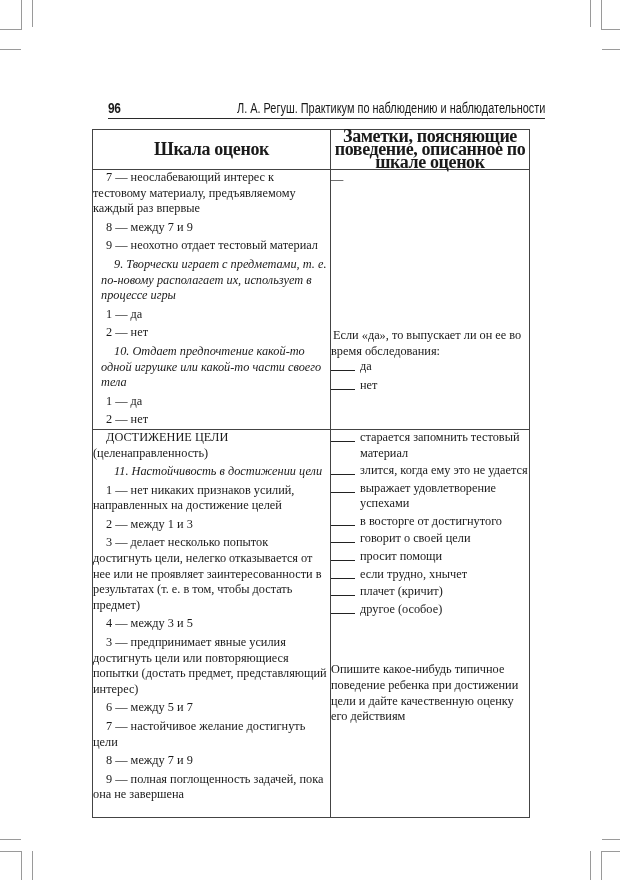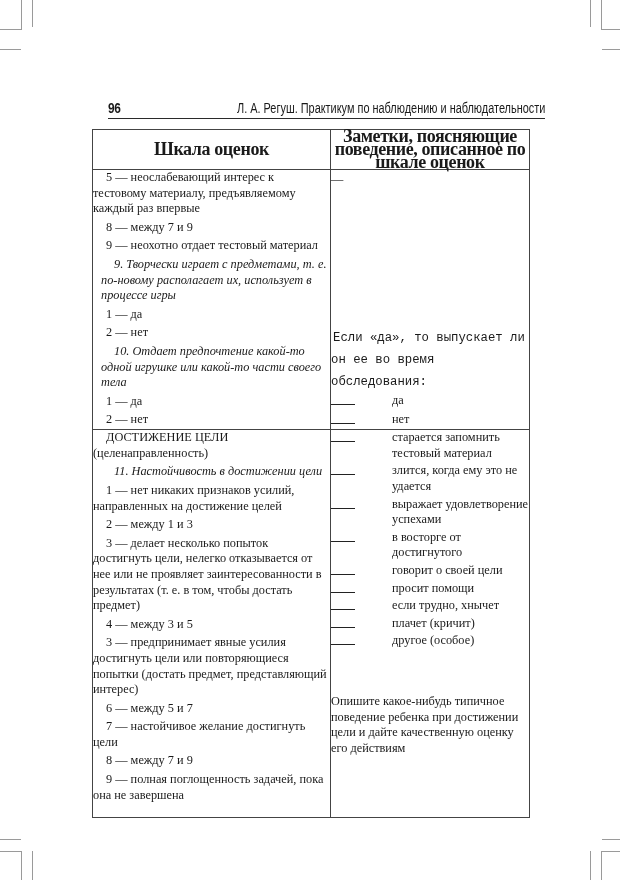--- a/index.html
+++ b/index.html
@@ -12,21 +12,21 @@
   table.t td, table.t th { border: 1.3px solid #444; vertical-align: top; padding: 0; }
   table.t th { font-weight: bold; font-size: 18px; line-height: 13px; text-align: center; vertical-align: middle; letter-spacing: -0.4px; }
   th.c1 { width: 237px; height: 31px; }
   th.c2 { padding: 2px 4px; }
   td.l { padding: 1px 4px 0 1px; }
   td.r { padding: 2px 4px 0 1px; }
   .p { margin: 0 0 3px 0; }
   .ind { text-indent: 13px; }
   .it { font-style: italic; margin-left: 8px; }
   .blank-line { display: inline-block; width: 24px; border-bottom: 1px solid #222; margin-right: 5px; height: 11px; vertical-align: baseline; }
-  .chk { display: flex; margin-bottom: 2px; gap: 32px; }
+  .chk { display: flex; margin-bottom: 2px; }
   .chk .blank-line { flex: 0 0 24px; height: 11px; }
   .chk .txt { flex: 1; }
 </style>
 </head>
 <body>
 
 <div class="crop" style="left:21px;top:0;width:1px;height:30px;"></div>
 <div class="crop" style="left:0;top:29px;width:21px;height:1px;"></div>
 <div class="crop" style="left:32px;top:0;width:1px;height:27px;"></div>
 <div class="crop" style="left:0;top:49px;width:21px;height:1px;"></div>
@@ -51,33 +51,33 @@
 <table class="t">
   <thead>
     <tr>
       <th class="c1">Шкала оценок</th>
       <th class="c2">Заметки, поясняющие поведение, описанное по шкале оценок</th>
     </tr>
   </thead>
   <tbody>
     <tr>
       <td class="l">
-        <div class="p ind">5 — неослабевающий интерес к тестовому материалу, предъявляемому каждый раз впервые</div>
+        <div class="p ind">7 — неослабевающий интерес к тестовому материалу, предъявляемому каждый раз впервые</div>
         <div class="p ind">8 — между 7 и 9</div>
         <div class="p ind">9 — неохотно отдает тестовый материал</div>
         <div class="p ind it">9. Творчески играет с предметами, т. е. по-новому располагает их, использует в процессе игры</div>
         <div class="p ind">1 — да</div>
         <div class="p ind">2 — нет</div>
         <div class="p ind it">10. Отдает предпочтение какой-то одной игрушке или какой-то части своего тела</div>
         <div class="p ind">1 — да</div>
         <div class="p ind" style="margin-bottom:1px">2 — нет</div>
       </td>
       <td class="r">
         <div style="margin-top:2px;height:155px;">—</div>
-        <div style="text-indent:2px;line-height:22px;font-family:Liberation Mono, monospace;">Если «да», то выпускает ли он ее во время обследования:</div>
+        <div style="text-indent:2px;line-height:16px;">Если «да», то выпускает ли он ее во время обследования:</div>
         <div class="chk">
           <span class="blank-line"></span>
           <span class="txt">да</span>
         </div>
         <div class="chk" style="margin-top:3px;">
           <span class="blank-line"></span>
           <span class="txt">нет</span>
         </div>
       </td>
     </tr>

